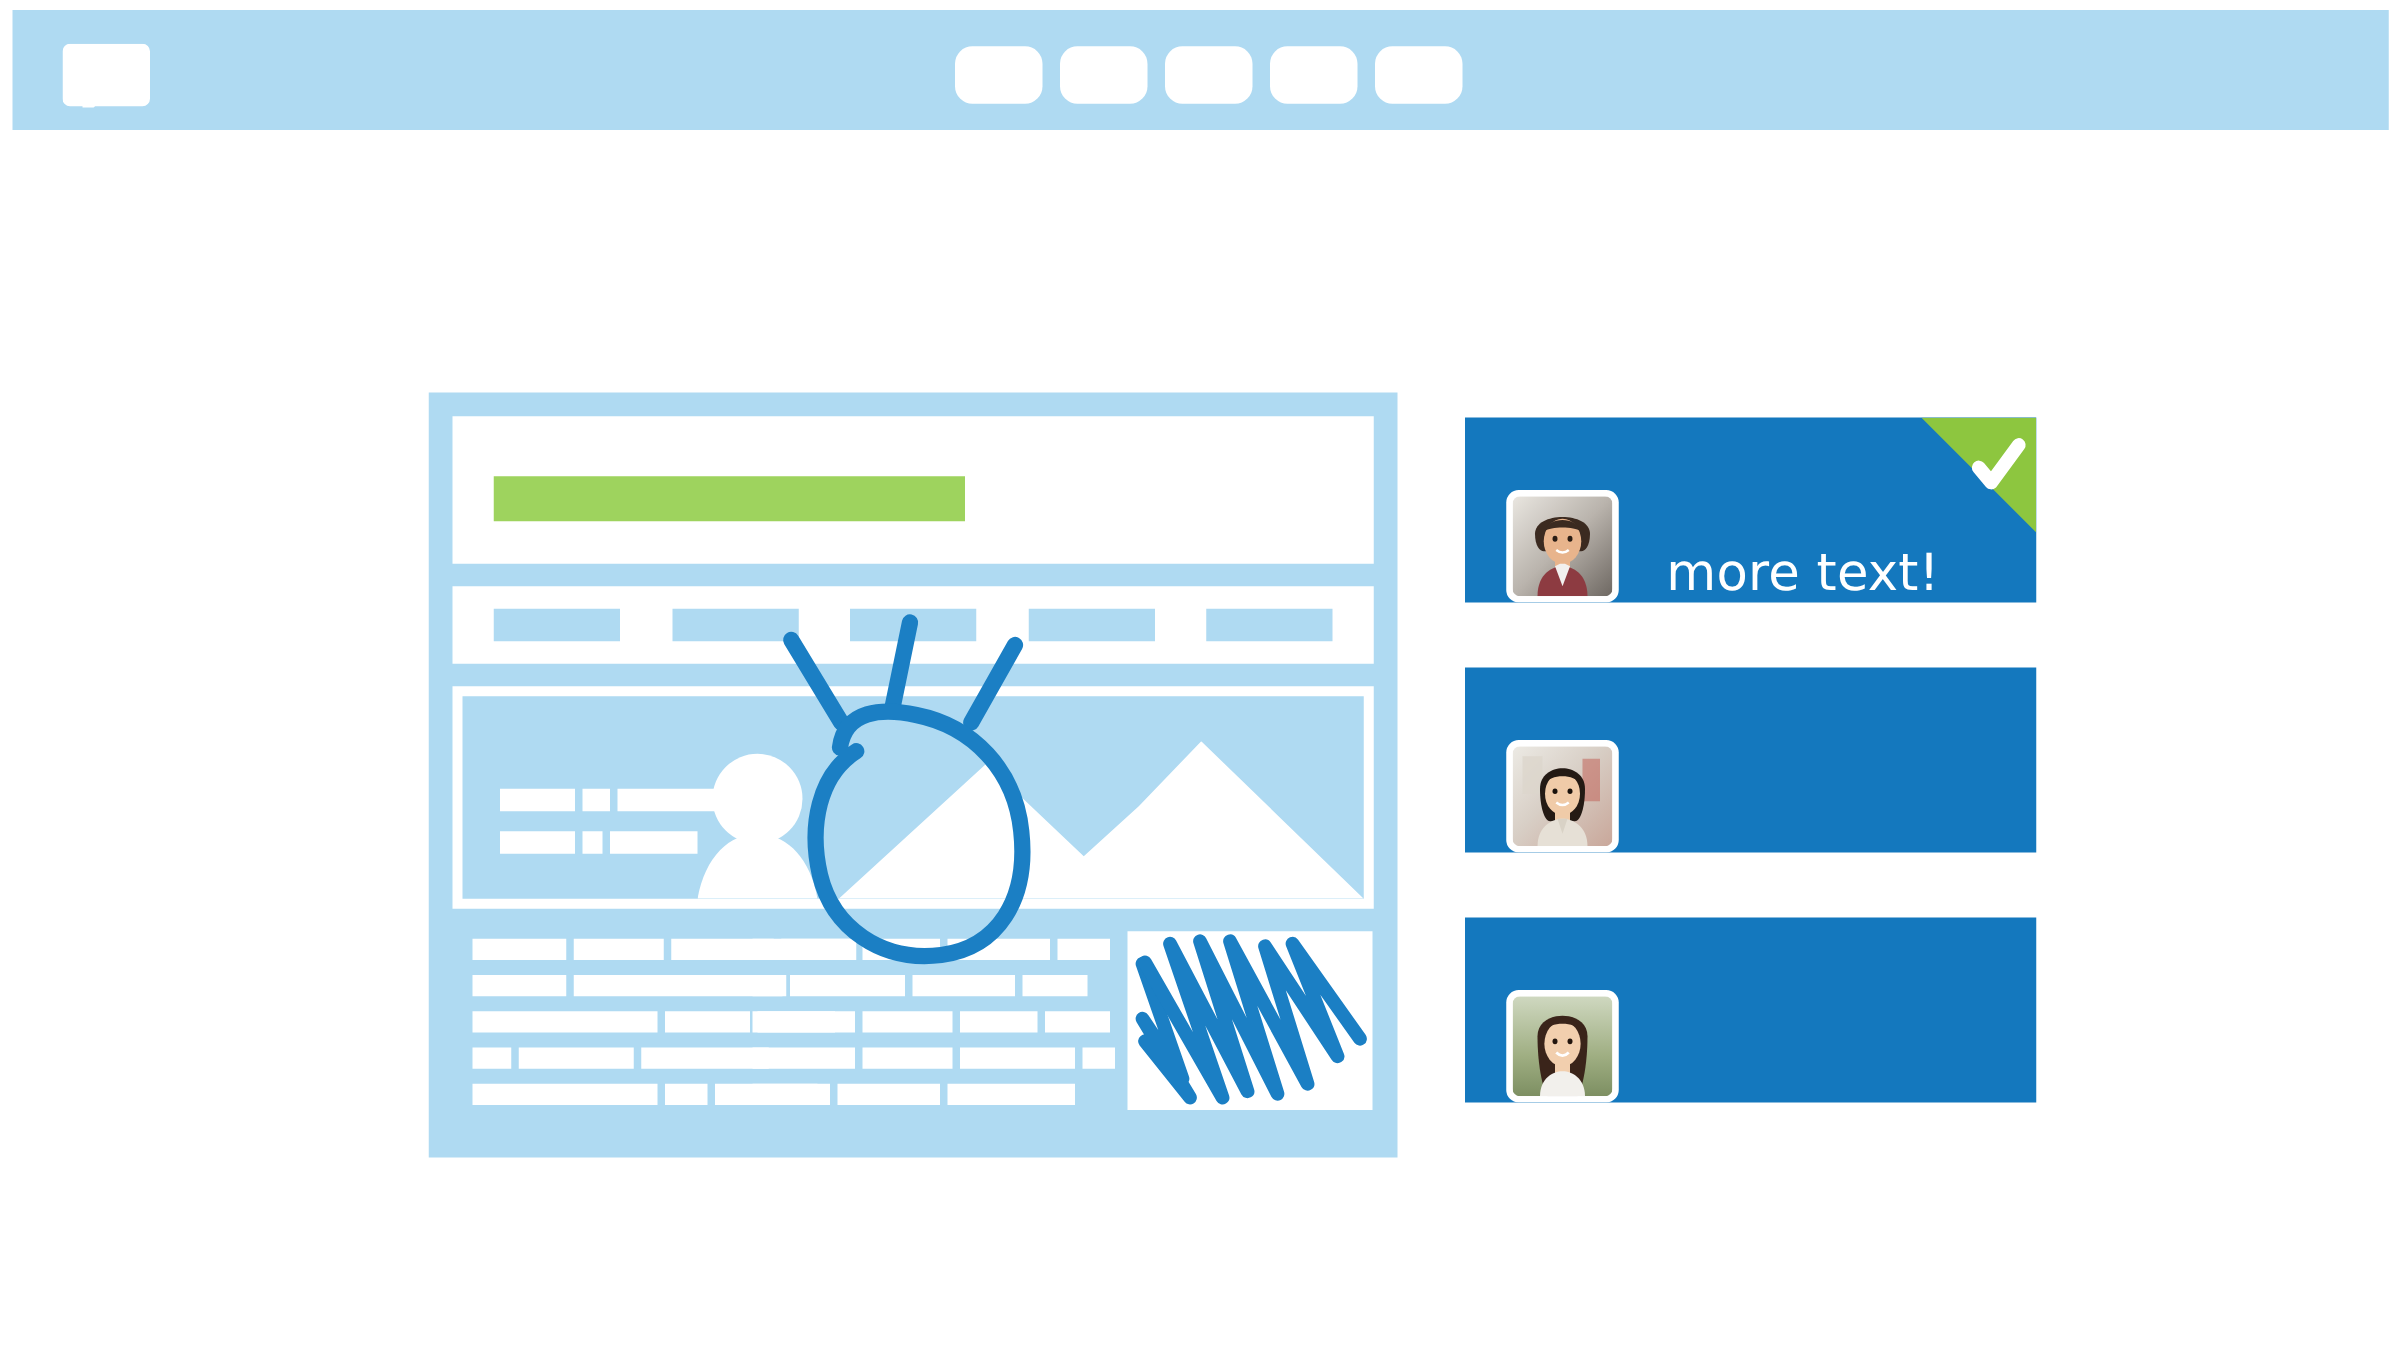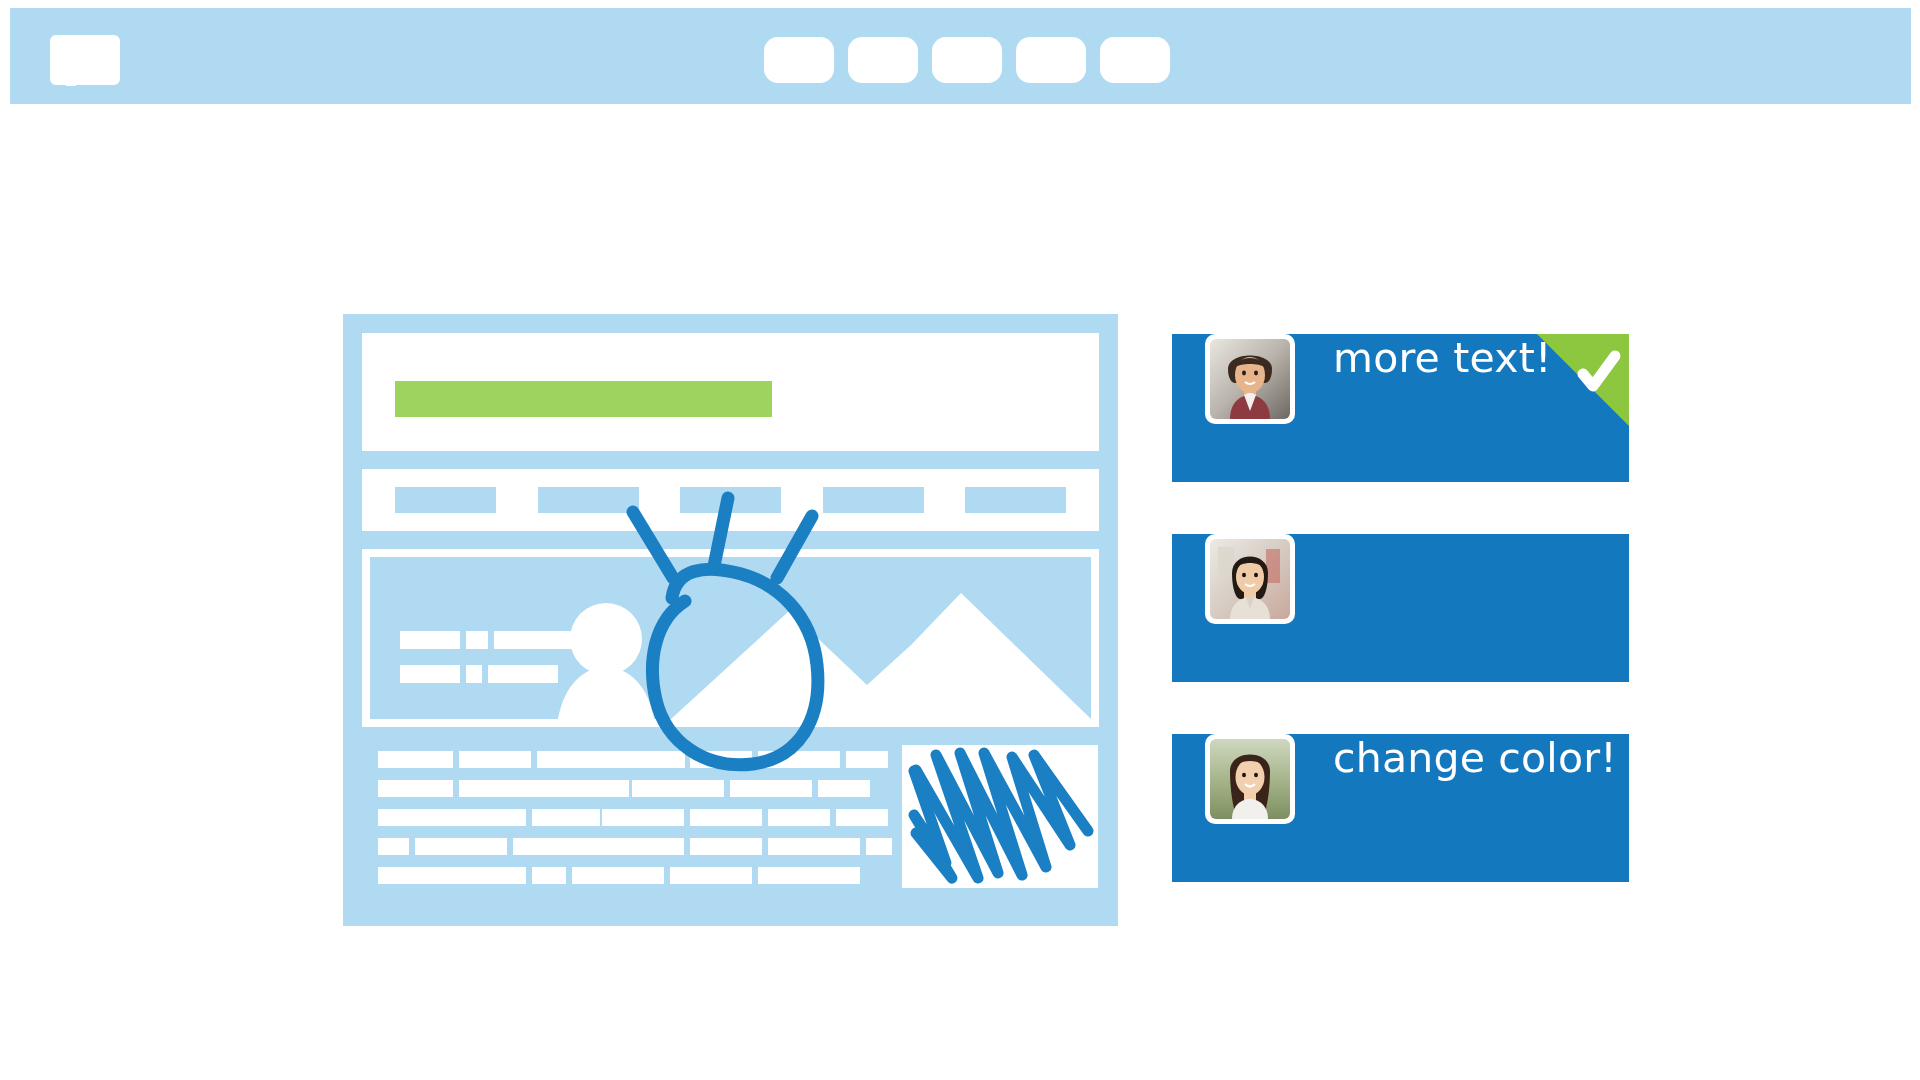--- a/index.html
+++ b/index.html
@@ -177,21 +177,21 @@
     flex-direction: column;
     gap: 52px;
   }
 
   .card {
     position: relative;
     width: 457px;
     height: 148px;
     background: #1478BE;
     display: flex;
-    align-items: flex-start;
+    align-items: flex-end;
     overflow: hidden;
   }
 
   .card-avatar {
     width: 90px;
     height: 90px;
     margin-left: 33px;
     background: #ffffff;
     border-radius: 10px;
     padding: 5px;
@@ -442,17 +442,16 @@
             <ellipse cx="40" cy="38" rx="14.5" ry="18" fill="#f2cfae"></ellipse>
             <path d="M25,28 C28,14 52,14 55,28 C50,20 30,20 25,28 Z" fill="#3a241a"></path>
             <rect x="34" y="53" width="12" height="10" fill="#f2cfae"></rect>
             <path d="M22,80 C22,66 32,60 40,60 C48,60 58,66 58,80 Z" fill="#f2f0ec"></path>
             <ellipse cx="34" cy="36" rx="2" ry="2.3" fill="#23150e"></ellipse>
             <ellipse cx="46" cy="36" rx="2" ry="2.3" fill="#23150e"></ellipse>
             <path d="M35,45 Q40,50 45,45" stroke="#fff" stroke-width="2.2" fill="none"></path>
           </svg>
         </div>
       </div>
-      <div class="card-label">change color!</div>
     </div>
 
   </div>
 </div>
 
 </body></html>

